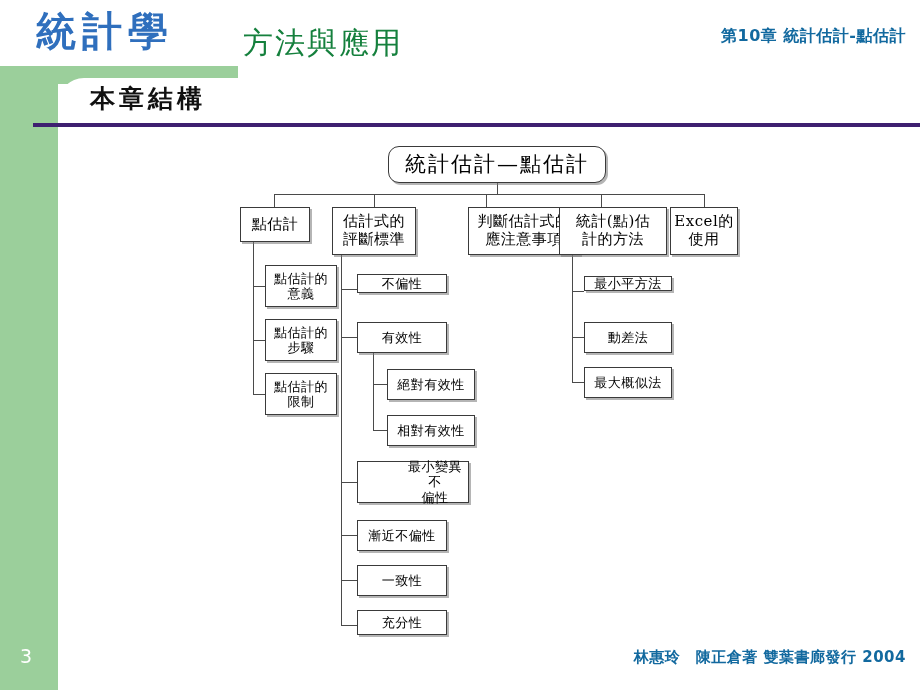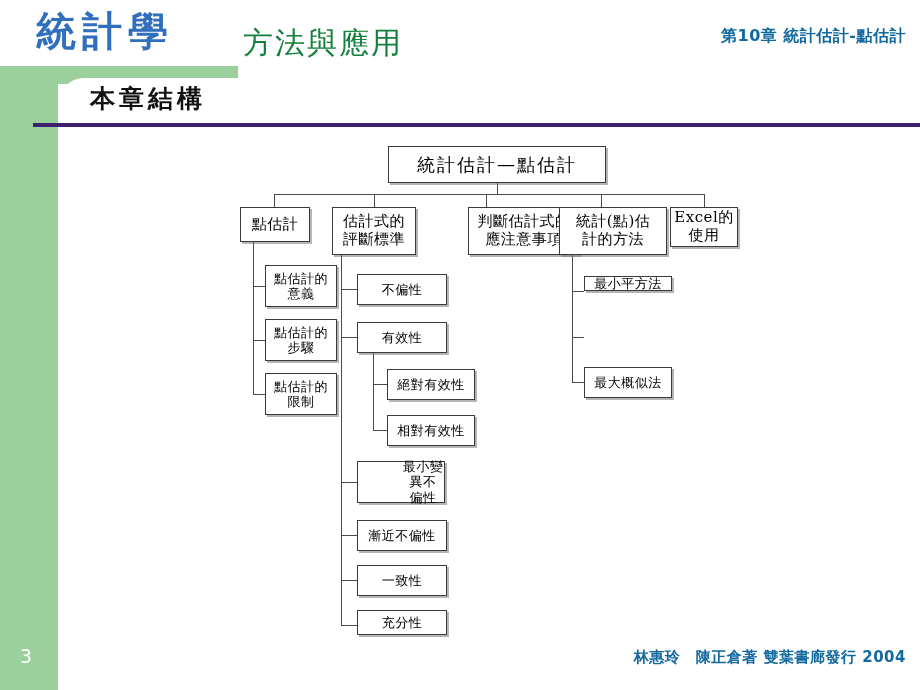--- a/index.html
+++ b/index.html
@@ -144,21 +144,21 @@
     display: flex;
     align-items: center;
     justify-content: center;
     text-align: center;
     font-family: "DejaVu Serif", "Liberation Serif", serif;
     color: #000000;
     line-height: 1.18;
     letter-spacing: 0.5px;
     z-index: 4;
   }
-  .node.root { font-size: 18px; letter-spacing: 2px; }
+  .node.root { font-size: 21px; letter-spacing: 2px; border-radius: 11px; }
   .node.lvl2 { font-size: 15px; }
   .node.lvl3 { font-size: 13px; }
   .node.lvl4 { font-size: 13px; }
 
   .conn {
     position: absolute;
     background: #4a4a4a;
     z-index: 3;
   }
   .conn.h { height: 1px; }
@@ -205,21 +205,21 @@
   <div class="node lvl2" style="left:430px; top:207px; width:112px; height:48px; flex-direction:column;margin-left:38px;">
     <span>判斷估計式的</span>
     <span>應注意事項</span>
   </div>
 
   <div class="node lvl2" style="left:559px; top:207px; width:108px; height:48px; flex-direction:column;">
     <span>統計(點)估</span>
     <span>計的方法</span>
   </div>
 
-  <div class="node lvl2" style="left:670px; top:207px; width:68px; height:40px; flex-direction:column;">
+  <div class="node lvl2" style="left:670px; top:207px; width:68px; height:48px; flex-direction:column;">
     <span>Excel的</span>
     <span>使用</span>
   </div>
 
   <div class="conn v" style="left:253px; top:242px; height:152px;"></div>
   <div class="conn h" style="left:253px; top:286px; width:12px;"></div>
   <div class="conn h" style="left:253px; top:340px; width:12px;"></div>
   <div class="conn h" style="left:253px; top:394px; width:12px;"></div>
 
   <div class="node lvl3" style="left:265px; top:265px; width:72px; height:42px; flex-direction:column;">
@@ -236,39 +236,39 @@
   </div>
 
   <div class="conn v" style="left:341px; top:255px; height:370px;"></div>
   <div class="conn h" style="left:341px; top:289px; width:16px;"></div>
   <div class="conn h" style="left:341px; top:337px; width:16px;"></div>
   <div class="conn h" style="left:341px; top:482px; width:16px;"></div>
   <div class="conn h" style="left:341px; top:535px; width:16px;"></div>
   <div class="conn h" style="left:341px; top:580px; width:16px;"></div>
   <div class="conn h" style="left:341px; top:625px; width:16px;"></div>
 
-  <div class="node lvl3" style="left:357px; top:274px; width:90px; height:31px;">
+  <div class="node lvl3" style="left:357px; top:274px; width:90px; height:19px;">
     <span>不偏性</span>
   </div>
   <div class="node lvl3" style="left:357px; top:322px; width:90px; height:31px;">
     <span>有效性</span>
   </div>
 
   <div class="conn v" style="left:373px; top:353px; height:78px;"></div>
   <div class="conn h" style="left:373px; top:384px; width:14px;"></div>
   <div class="conn h" style="left:373px; top:430px; width:14px;"></div>
 
   <div class="node lvl4" style="left:387px; top:369px; width:88px; height:31px;">
     <span>絕對有效性</span>
   </div>
   <div class="node lvl4" style="left:387px; top:415px; width:88px; height:31px;">
     <span>相對有效性</span>
   </div>
 
-  <div class="node lvl3" style="left:357px; top:461px; width:88px; height:42px; flex-direction:column;padding-left:44px;">
+  <div class="node lvl3" style="left:357px; top:461px; width:112px; height:42px; flex-direction:column;padding-left:44px;">
     <span>最小變異不</span>
     <span>偏性</span>
   </div>
   <div class="node lvl3" style="left:357px; top:520px; width:90px; height:31px;">
     <span>漸近不偏性</span>
   </div>
   <div class="node lvl3" style="left:357px; top:565px; width:90px; height:31px;">
     <span>一致性</span>
   </div>
   <div class="node lvl3" style="left:357px; top:610px; width:90px; height:25px;">
@@ -276,20 +276,23 @@
   </div>
 
   <div class="conn v" style="left:572px; top:255px; height:128px;"></div>
   <div class="conn h" style="left:572px; top:291px; width:12px;"></div>
   <div class="conn h" style="left:572px; top:337px; width:12px;"></div>
   <div class="conn h" style="left:572px; top:382px; width:12px;"></div>
 
   <div class="node lvl3" style="left:584px; top:276px; width:88px; height:15px;">
     <span>最小平方法</span>
   </div>
+  <div class="node lvl3" style="left:584px; top:322px; width:88px; height:31px;">
+    <span>動差法</span>
+  </div>
   <div class="node lvl3" style="left:584px; top:367px; width:88px; height:31px;">
     <span>最大概似法</span>
   </div>
 
 </div>
 
 <div class="page-number">3</div>
 <div class="credit">林惠玲　陳正倉著 雙葉書廊發行  2004</div>
 
 </body></html>

